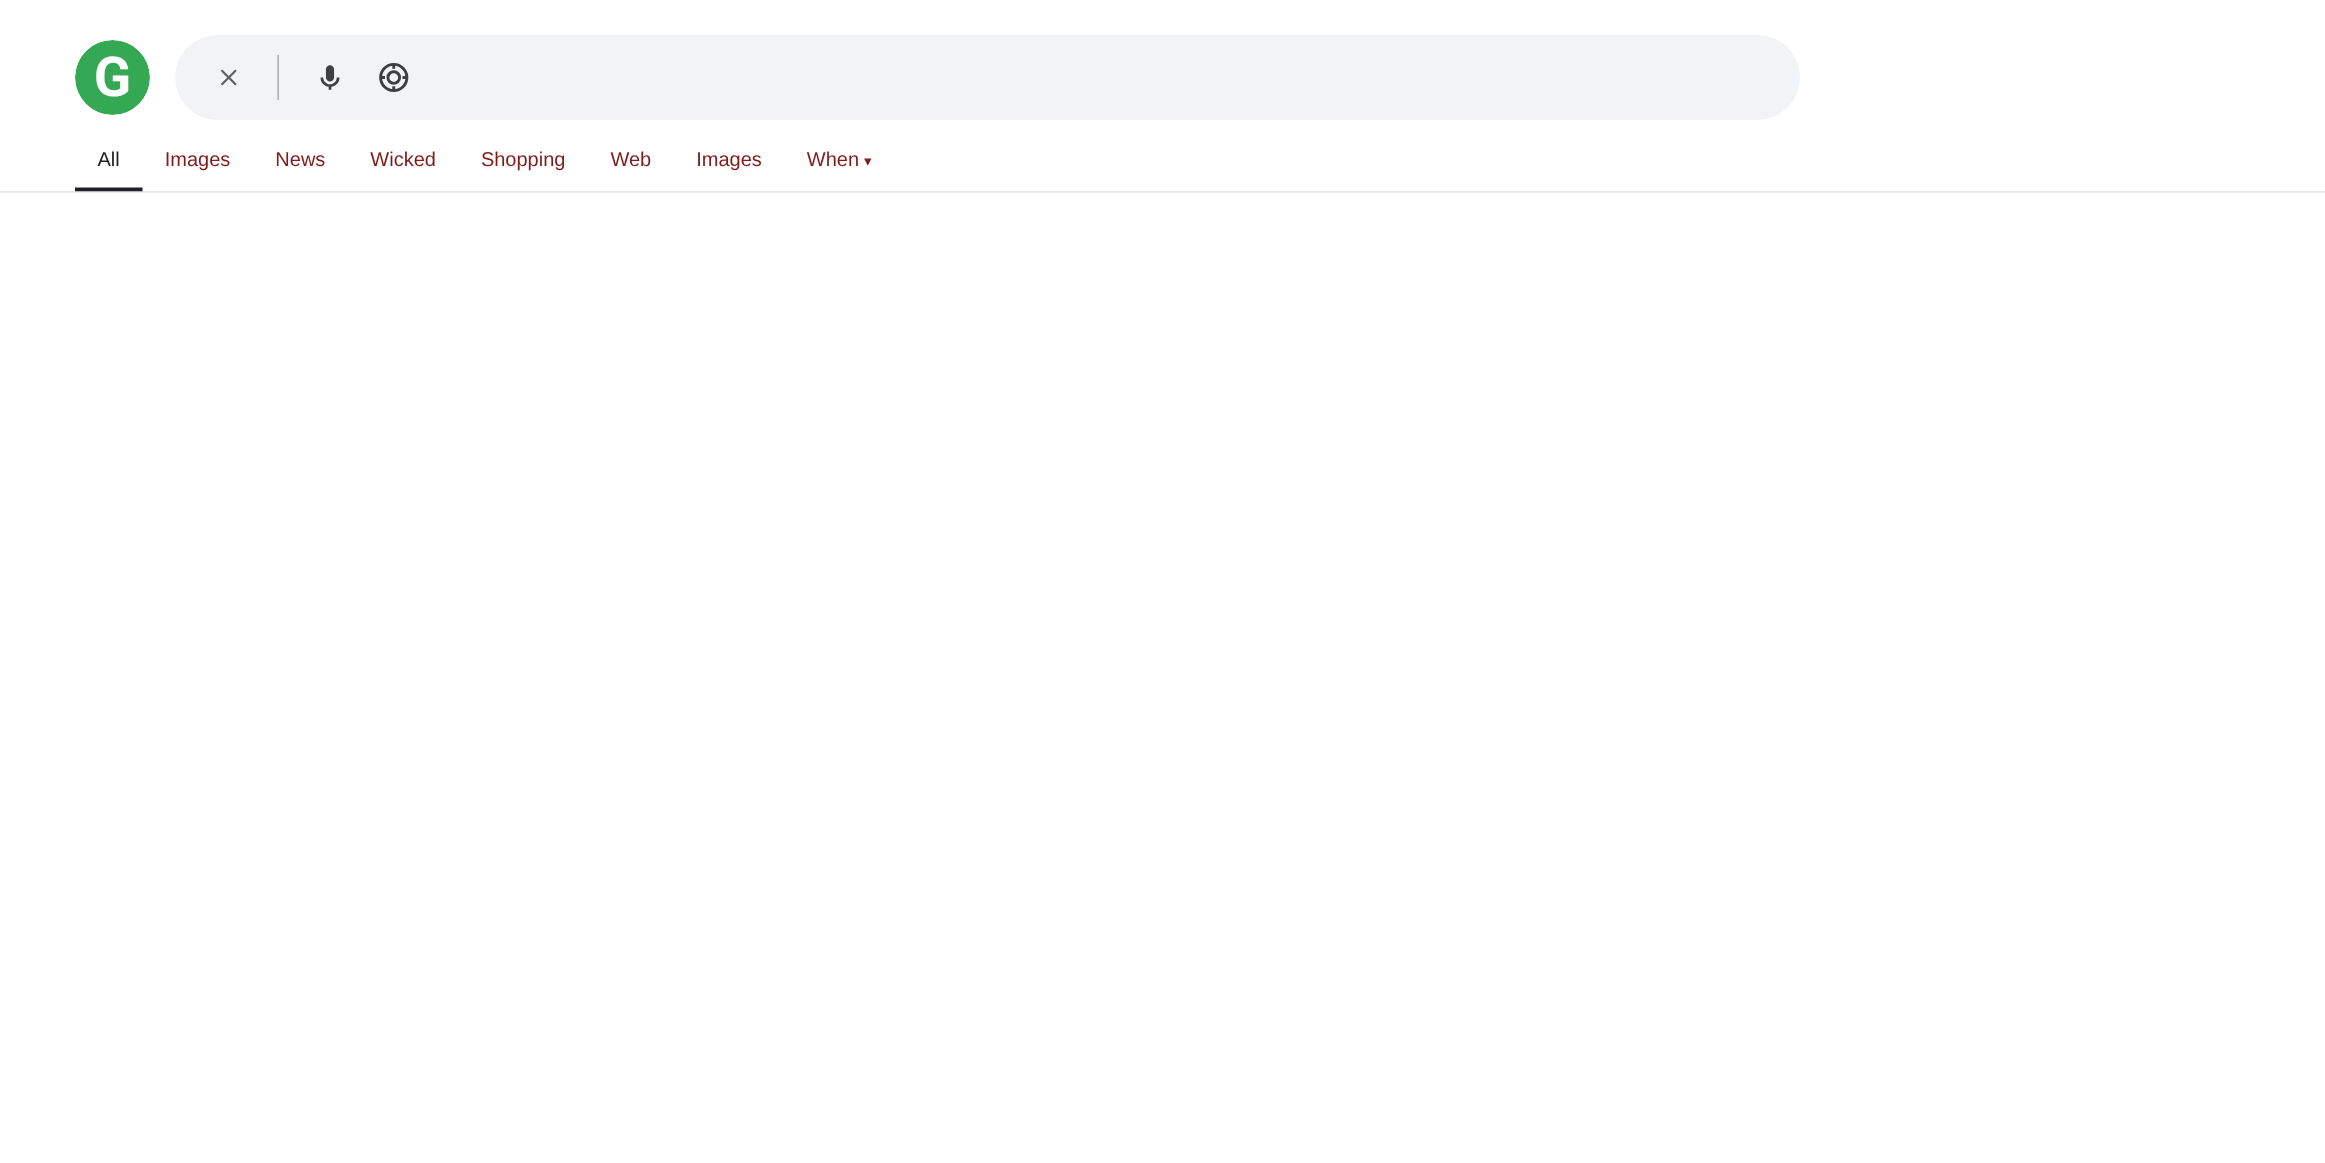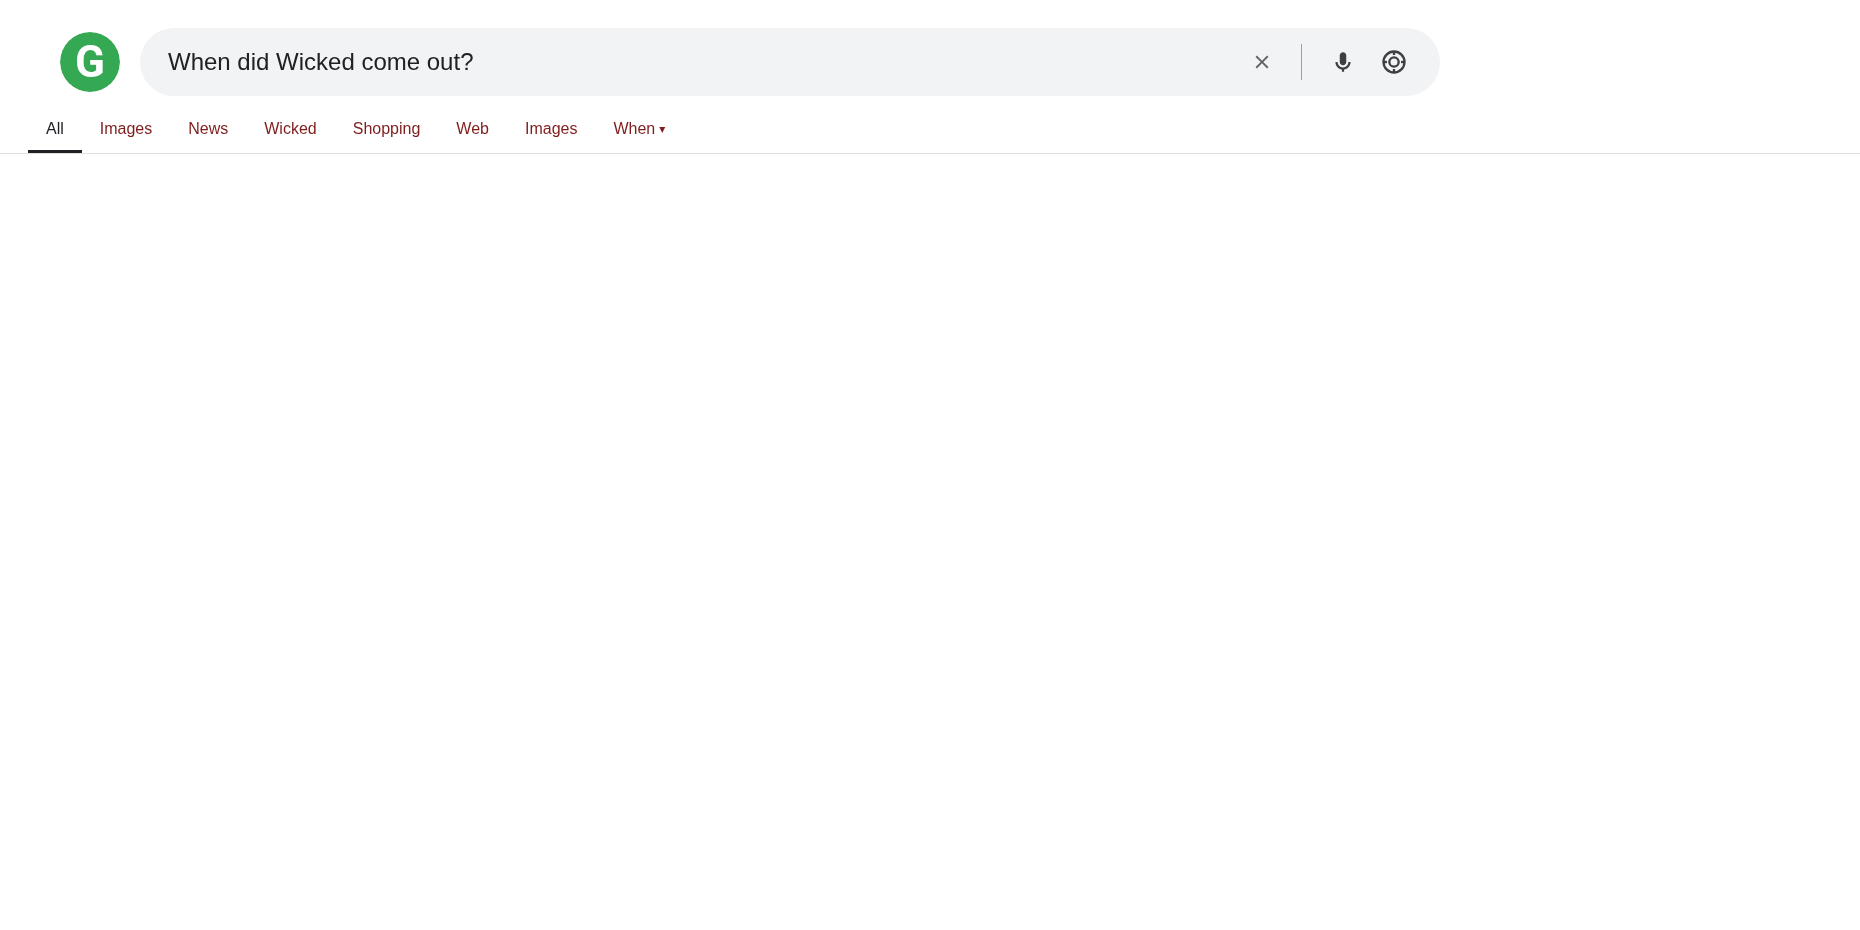--- a/index.html
+++ b/index.html
@@ -104,21 +104,21 @@
       padding: 4px;
       color: #3c4043;
       display: flex;
       align-items: center;
       justify-content: center;
     }
 
     .nav-tabs {
       display: flex;
       align-items: center;
-      padding: 0 28px;
+      padding: 0 60px;
       margin-top: 12px;
       gap: 0;
     }
 
     .nav-tab {
       padding: 12px 18px;
       font-size: 16px;
       color: #7f1d1d;
       cursor: pointer;
       text-decoration: none;
@@ -161,21 +161,20 @@
 <body>
 
 <div class="header">
   <div class="logo-container">
     <div class="google-g">
       <span class="g-letter">G</span>
     </div>
   </div>
 
   <div class="search-bar">
-    <input class="search-input" type="text" value="When did Wicked come out?" style="">
     <button class="clear-btn" title="Clear">
       <svg width="22" height="22" viewBox="0 0 24 24" fill="none">
         <path d="M19 6.41L17.59 5 12 10.59 6.41 5 5 6.41 10.59 12 5 17.59 6.41 19 12 13.41 17.59 19 19 17.59 13.41 12z" fill="#5f6368"></path>
       </svg>
     </button>
     <div class="search-divider"></div>
     <button class="voice-btn" title="Search by voice">
       <svg width="26" height="26" viewBox="0 0 24 24" fill="none">
         <path d="M12 15c1.66 0 3-1.34 3-3V6c0-1.66-1.34-3-3-3S9 4.34 9 6v6c0 1.66 1.34 3 3 3z" fill="#3c4043"></path>
         <path d="M17 12c0 2.76-2.24 5-5 5s-5-2.24-5-5H5c0 3.53 2.61 6.43 6 6.92V21h2v-2.08c3.39-.49 6-3.39 6-6.92h-2z" fill="#3c4043"></path>

